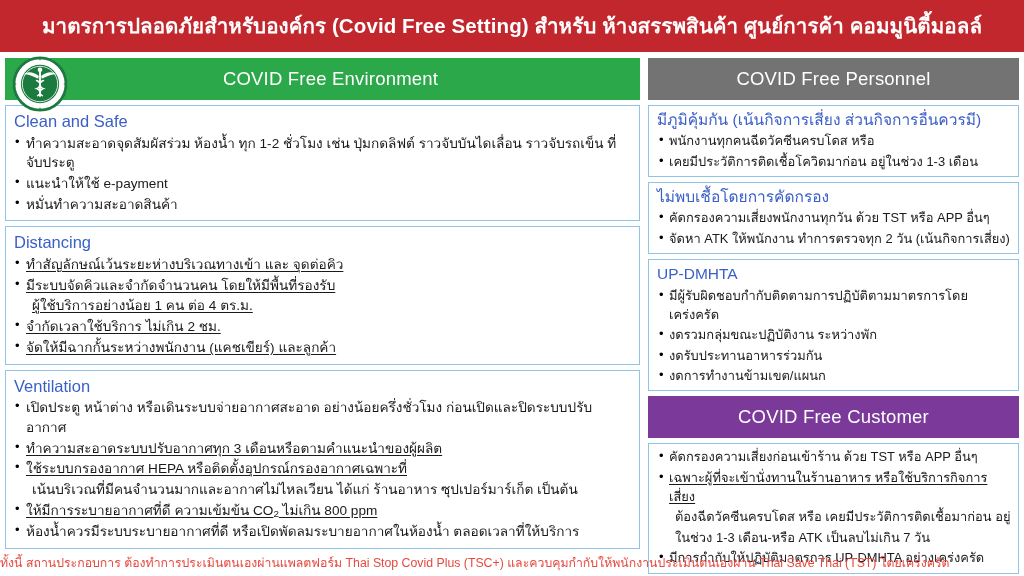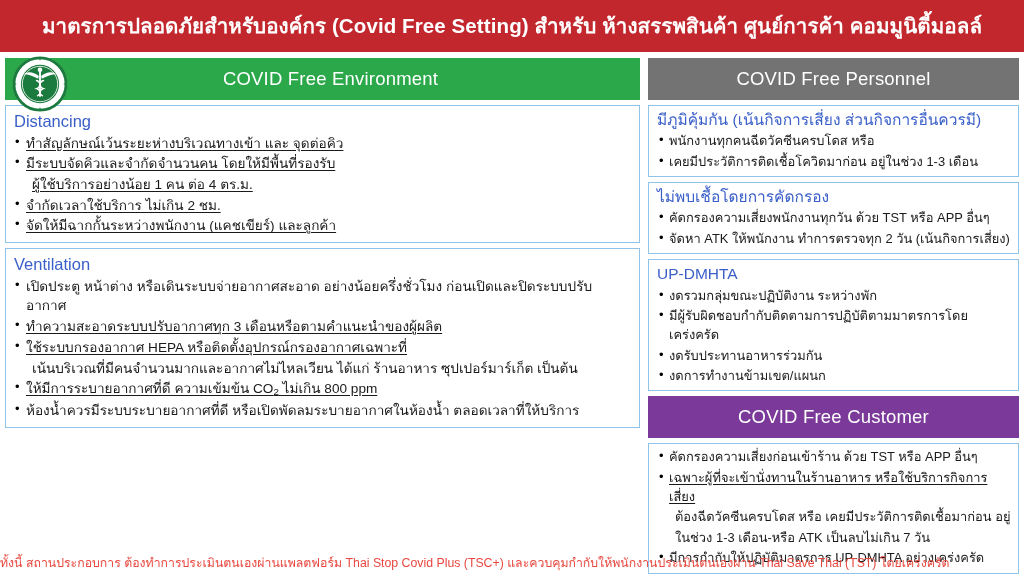--- a/index.html
+++ b/index.html
@@ -145,20 +145,28 @@
           <line x1="50" y1="4" x2="50" y2="9"></line>
           <line x1="50" y1="91" x2="50" y2="96"></line>
           <line x1="4" y1="50" x2="9" y2="50"></line>
           <line x1="91" y1="50" x2="96" y2="50"></line>
         </g>
       </svg>
     </span>
     <span class="band-text">COVID Free Environment</span>
   </div>
 
+  <div class="panel">
+    <div class="panel-head">Clean and Safe</div>
+    <ul class="items">
+      <li class="bulleted">ทำความสะอาดจุดสัมผัสร่วม ห้องน้ำ ทุก 1-2 ชั่วโมง เช่น ปุ่มกดลิฟต์ ราวจับบันไดเลื่อน ราวจับรถเข็น ที่จับประตู</li>
+      <li class="bulleted">แนะนำให้ใช้ e-payment</li>
+      <li class="bulleted">หมั่นทำความสะอาดสินค้า</li>
+    </ul>
+  </div>
 
   <div class="panel">
     <div class="panel-head">Distancing</div>
     <ul class="items">
       <li class="bulleted u">ทำสัญลักษณ์เว้นระยะห่างบริเวณทางเข้า และ จุดต่อคิว</li>
       <li class="bulleted u">มีระบบจัดคิวและจำกัดจำนวนคน โดยให้มีพื้นที่รองรับ</li>
       <li class="cont u">ผู้ใช้บริการอย่างน้อย 1 คน ต่อ 4 ตร.ม.</li>
       <li class="bulleted u">จำกัดเวลาใช้บริการ ไม่เกิน 2 ชม.</li>
       <li class="bulleted u">จัดให้มีฉากกั้นระหว่างพนักงาน (แคชเขียร์) และลูกค้า</li>
     </ul>
@@ -195,22 +203,22 @@
     <div class="panel-head sm">ไม่พบเชื้อโดยการคัดกรอง</div>
     <ul class="items">
       <li class="bulleted">คัดกรองความเสี่ยงพนักงานทุกวัน ด้วย TST หรือ APP อื่นๆ</li>
       <li class="bulleted">จัดหา ATK ให้พนักงาน ทำการตรวจทุก 2 วัน (เน้นกิจการเสี่ยง)</li>
     </ul>
   </div>
 
   <div class="panel">
     <div class="panel-head sm">UP-DMHTA</div>
     <ul class="items">
+      <li class="bulleted">มีผู้รับผิดชอบกำกับติดตามการปฏิบัติตามมาตรการโดยเคร่งครัด</li>
       <li class="bulleted">งดรวมกลุ่มขณะปฏิบัติงาน ระหว่างพัก</li>
-      <li class="bulleted">มีผู้รับผิดชอบกำกับติดตามการปฏิบัติตามมาตรการโดยเคร่งครัด</li>
       <li class="bulleted">งดรับประทานอาหารร่วมกัน</li>
       <li class="bulleted">งดการทำงานข้ามเขต/แผนก</li>
     </ul>
   </div>
 
   <div class="band band-cus">
     <span class="band-text">COVID Free Customer</span>
   </div>
 
   <div class="panel">

